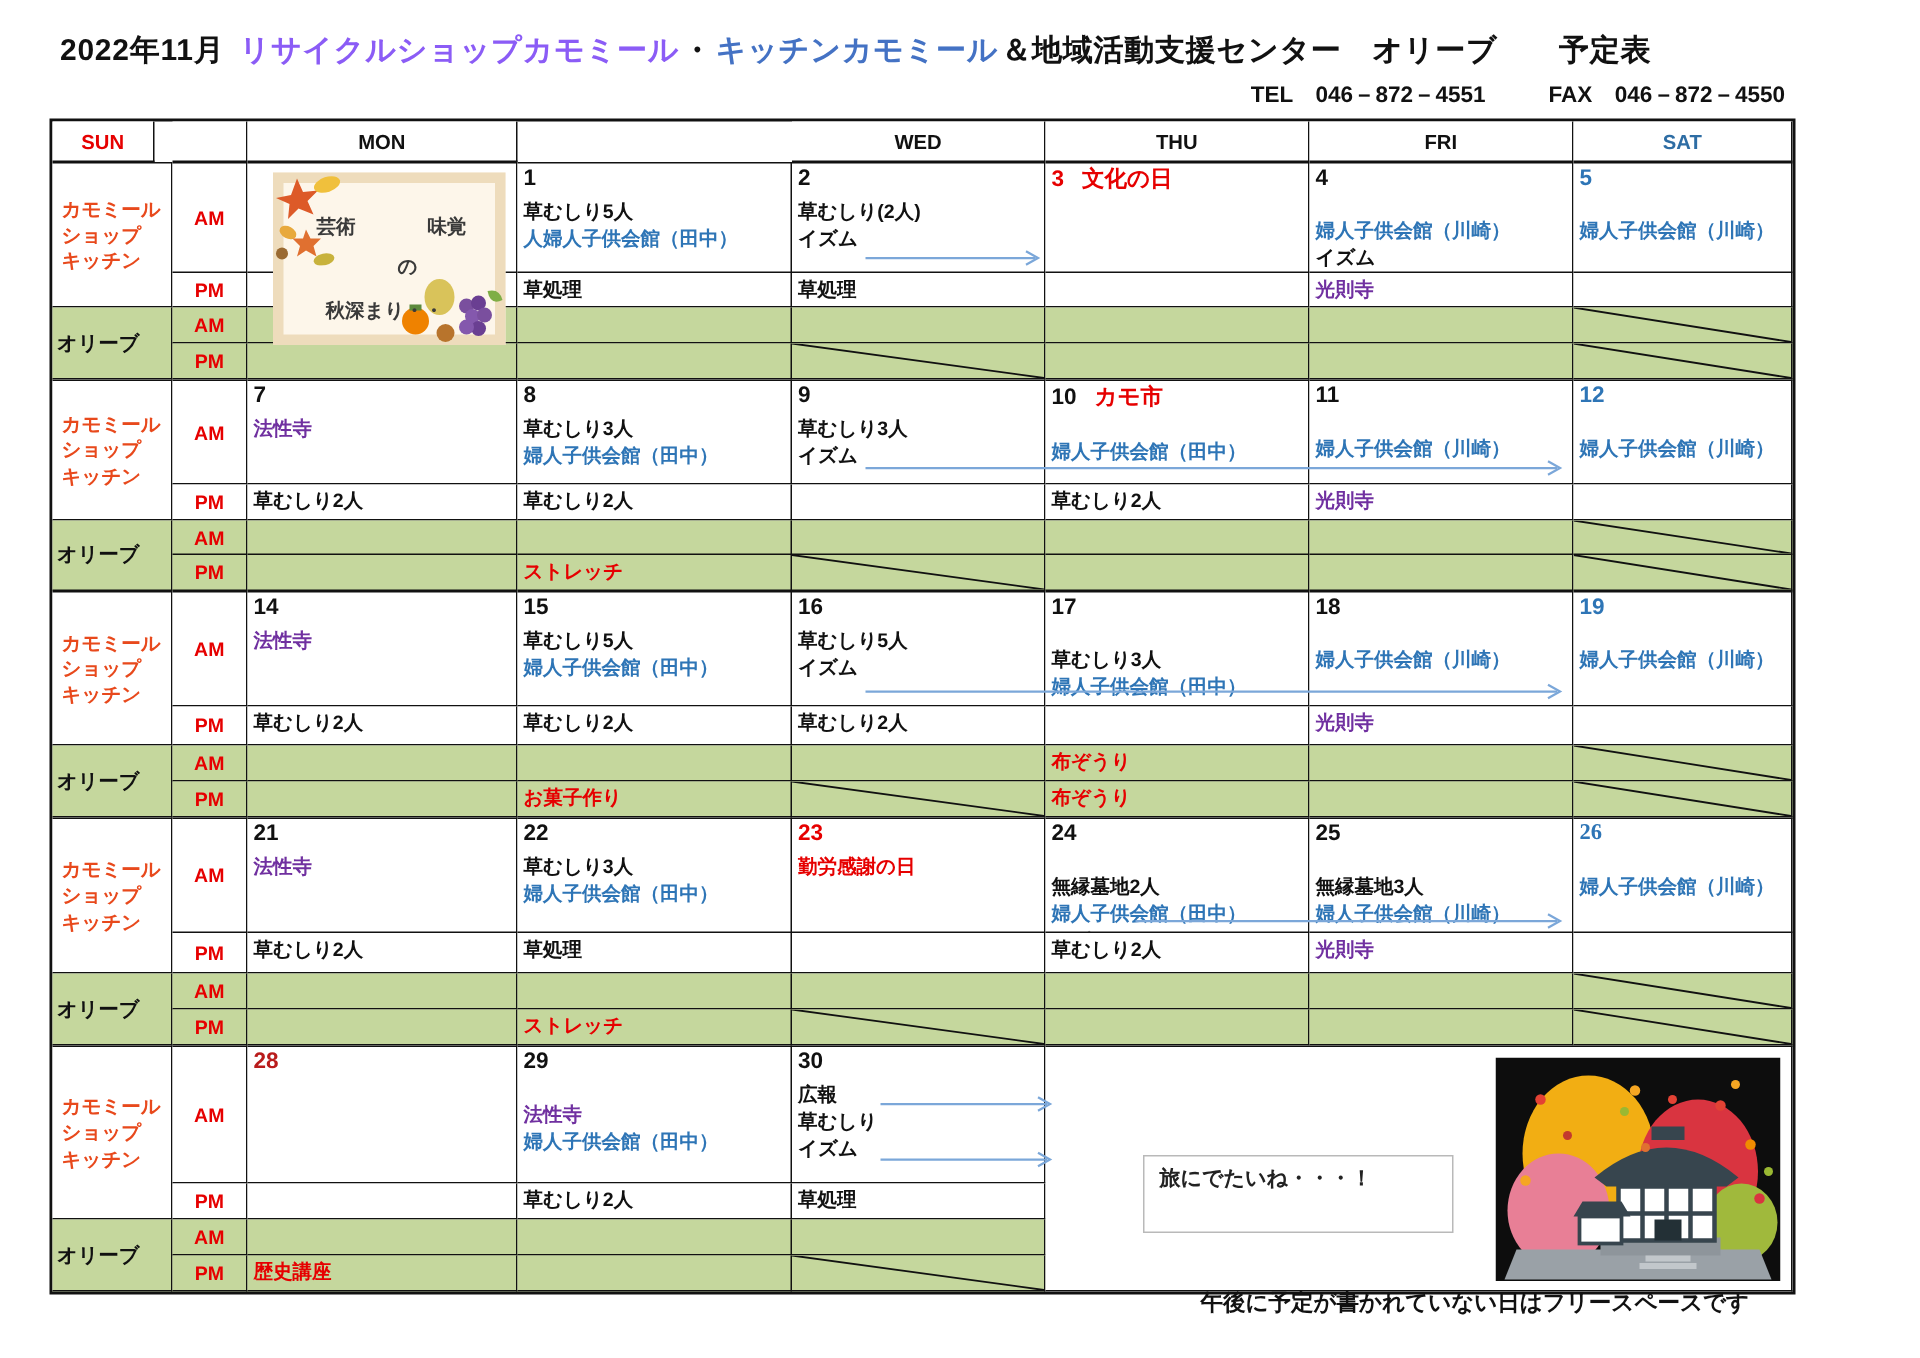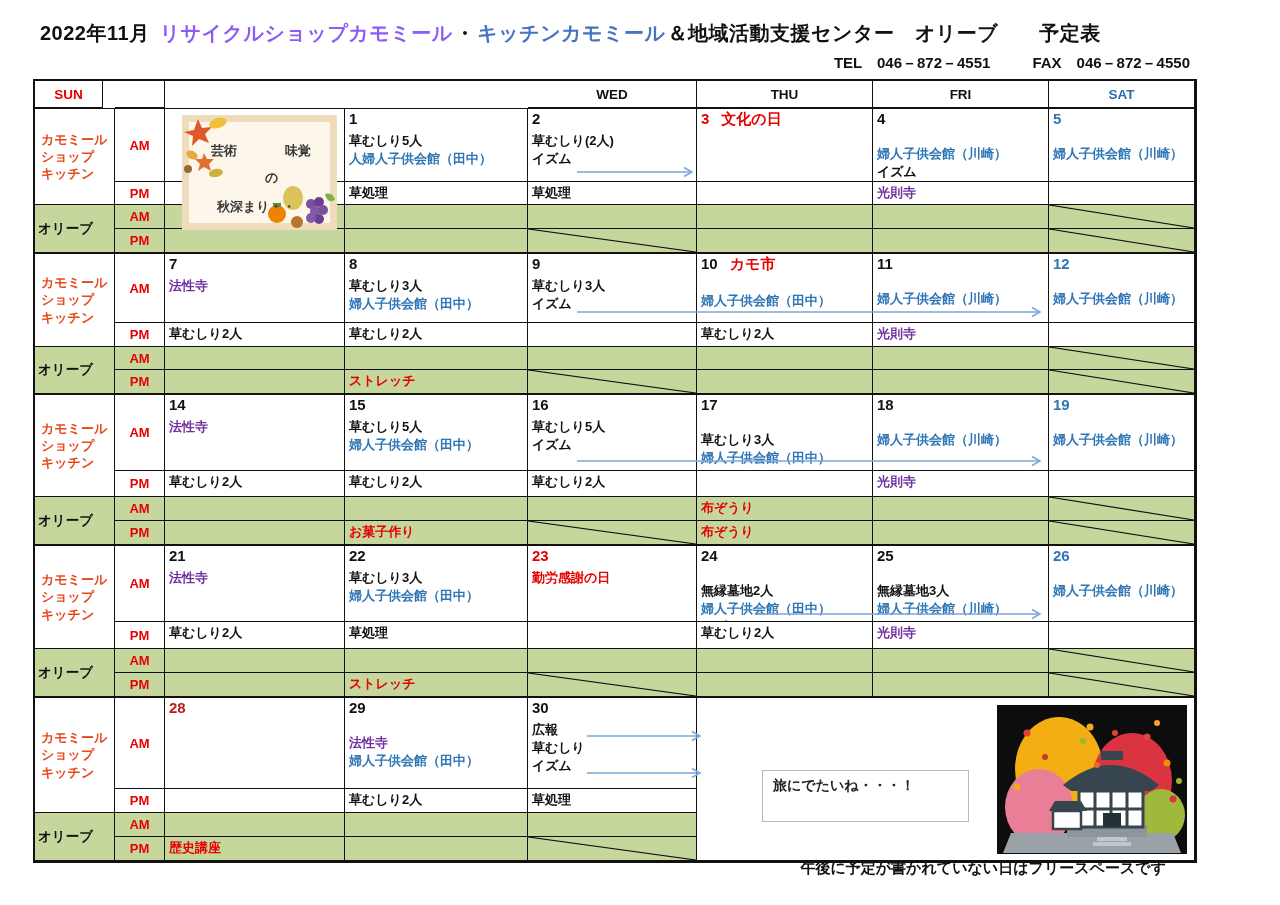--- a/index.html
+++ b/index.html
@@ -50,20 +50,21 @@
 </div>
 
 <div id="contact">
   <span>TEL　046－872－4551</span><span class="fax">FAX　046－872－4550</span>
 </div>
 
 <div id="cal-table">
 
 <div class="cell hdr" style="left: 0px; top: 0px; width: 68px; height: 27px; color: rgb(230, 0, 0);">SUN</div>
     <div class="cell hdr" style="left: 80px; top: 0px; width: 50px; height: 27px; color: rgb(17, 17, 17);"></div>
+    <div class="cell hdr" style="left: 130px; top: 0px; width: 180px; height: 27px; color: rgb(17, 17, 17);">MON</div>
     <div class="cell hdr" style="left: 493px; top: 0px; width: 169px; height: 27px; color: rgb(17, 17, 17);">WED</div>
     <div class="cell hdr" style="left: 662px; top: 0px; width: 176px; height: 27px; color: rgb(17, 17, 17);">THU</div>
     <div class="cell hdr" style="left: 838px; top: 0px; width: 176px; height: 27px; color: rgb(17, 17, 17);">FRI</div>
     <div class="cell hdr" style="left: 1014px; top: 0px; width: 146px; height: 27px; color: rgb(46, 109, 164);">SAT</div>
     <div class="cell slabel wk-top" style="left: 0px; top: 27px; width: 80px; height: 97px; color: rgb(232, 73, 28);">
       <div>カモミール</div>
       <div>ショップ</div>
       <div>キッチン</div>
     </div>
     <div class="cell olabel green" style="left: 0px; top: 124px; width: 80px; height: 48px;">オリーブ</div>
@@ -280,21 +281,21 @@
     <div class="cell pmcell" style="left: 662px; top: 541px; width: 176px; height: 27px;"><span style="color: rgb(17, 17, 17);">草むしり2人</span></div>
     <div class="cell ocell green" style="left: 662px; top: 568px; width: 176px; height: 24px;"></div>
     <div class="cell ocell green" style="left: 662px; top: 592px; width: 176px; height: 24px;"></div>
     <div class="cell daycell wk-top" style="left: 838px; top: 464px; width: 176px; height: 77px;"><span class="num" style="color: rgb(17, 17, 17);">25</span><div class="lines gap">
         <div style="color: rgb(17, 17, 17);">無縁墓地3人</div>
         <div style="color: rgb(46, 117, 182);">婦人子供会館（川崎）</div>
       </div></div>
     <div class="cell pmcell" style="left: 838px; top: 541px; width: 176px; height: 27px;"><span style="color: rgb(112, 48, 160);">光則寺</span></div>
     <div class="cell ocell green" style="left: 838px; top: 568px; width: 176px; height: 24px;"></div>
     <div class="cell ocell green" style="left: 838px; top: 592px; width: 176px; height: 24px;"></div>
-    <div class="cell daycell wk-top" style="left: 1014px; top: 464px; width: 146px; height: 77px;"><span class="num" style="color: rgb(46, 117, 182);">26</span><div class="lines gap">
+    <div class="cell daycell wk-top" style="left: 1014px; top: 464px; width: 146px; height: 77px; font-family: Liberation Serif, serif;"><span class="num" style="color: rgb(46, 117, 182);">26</span><div class="lines gap">
         <div style="color: rgb(46, 117, 182);">婦人子供会館（川崎）</div>
       </div></div>
     <div class="cell pmcell" style="left: 1014px; top: 541px; width: 146px; height: 27px;"></div>
     <div class="cell ocell green" style="left: 1014px; top: 568px; width: 146px; height: 24px;">
       <svg class="diag-svg">
         <line x1="0" y1="0" x2="100%" y2="100%" stroke="#111111" stroke-width="1.2"></line>
       </svg>
     </div>
     <div class="cell ocell green" style="left: 1014px; top: 592px; width: 146px; height: 24px;">
       <svg class="diag-svg">

